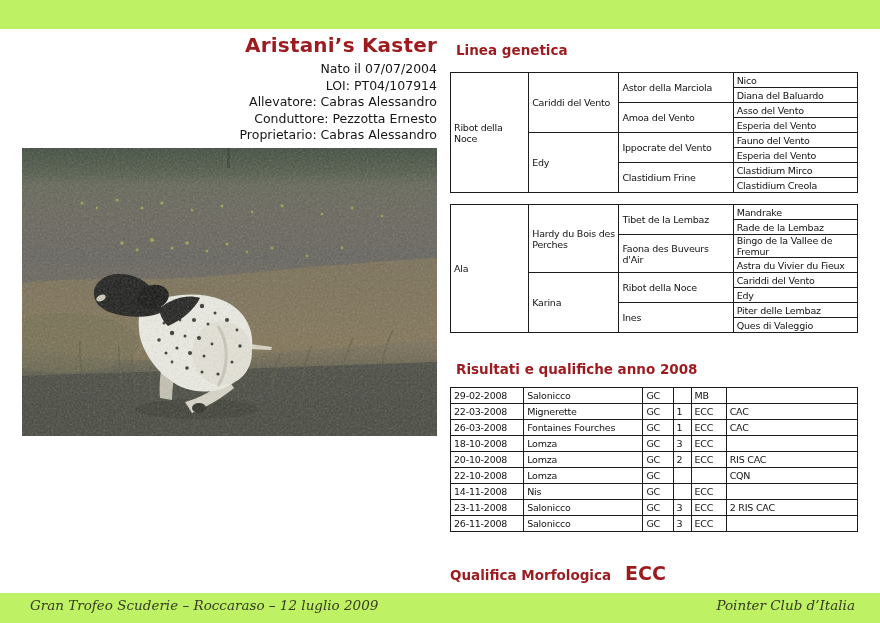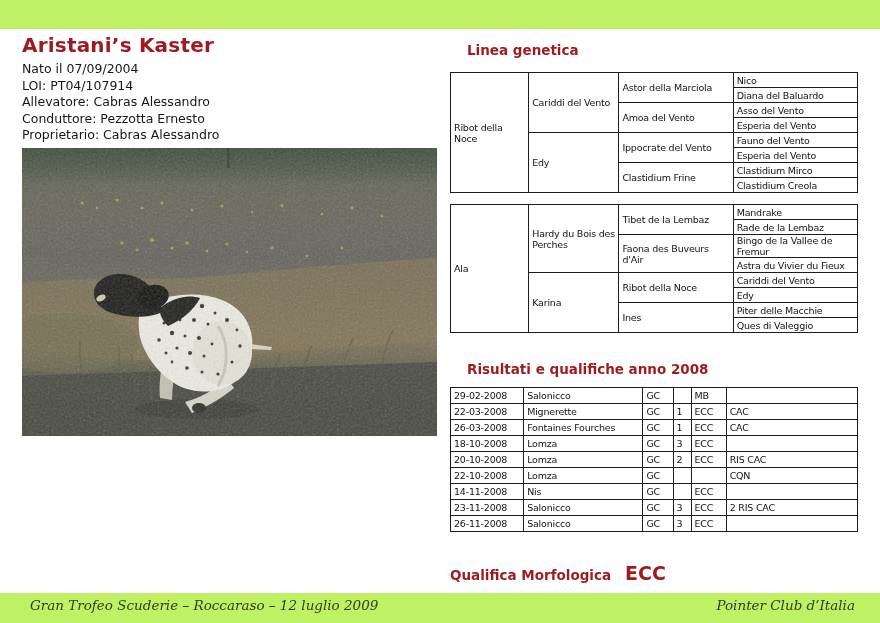--- a/index.html
+++ b/index.html
@@ -5,25 +5,25 @@
   html,body{margin:0;padding:0;}
   body{
     width:880px;height:623px;position:relative;background:#ffffff;
     font-family:"DejaVu Sans", sans-serif;color:#111;overflow:hidden;
   }
   .band{position:absolute;left:0;width:880px;background:#bef264;}
   #topband{top:0;height:29px;}
   #footband{top:593px;height:30px;display:flex;justify-content:space-between;
     align-items:flex-start;padding:4px 25px 0 30px;box-sizing:border-box;
     font-family:"DejaVu Serif", serif;font-style:italic;font-size:13.5px;color:#373a20;}
-  #dogheader{position:absolute;left:22px;top:33px;width:415px;}
+  #dogheader{position:absolute;left:22px;top:33px;width:415px;text-align:right;}
   #dogname{margin:0 0 4px 0;font-size:20px;font-weight:bold;color:#9d1b1e;letter-spacing:0.2px;}
   .infoline{font-size:12.5px;line-height:16.5px;color:#161616;}
   #photo{position:absolute;left:22px;top:148px;width:415px;height:288px;}
-  .h2{position:absolute;left:467px;width:408px;font-size:13.5px;font-weight:bold;color:#9d1b1e;}
+  .h2{position:absolute;left:456px;width:408px;font-size:13.5px;font-weight:bold;color:#9d1b1e;}
   #h-genetics{top:42px;}
   #h-results{top:361px;}
   table{border-collapse:collapse;table-layout:fixed;position:absolute;left:450px;width:408px;background:#fff;}
   td{border:1px solid #1c1c1c;font-size:9.5px;line-height:11px;padding:0 3px;
      letter-spacing:-0.2px;vertical-align:middle;overflow:hidden;color:#121212;}
   .ped td{height:14px;}
   #ped1{top:72px;}
   #ped2{top:204px;}
   #results{top:387px;}
   .res td{height:15px;}
@@ -31,21 +31,21 @@
   #morph .lbl{font-size:13.5px;font-weight:bold;color:#9d1b1e;}
   #morph .grade{font-size:19px;font-weight:bold;color:#9d1b1e;margin-left:14px;}
 </style>
 </head>
 <body>
 
 <div id="topband" class="band"></div>
 
 <div id="dogheader">
   <h1 id="dogname">Aristani’s Kaster</h1>
-  <div class="infoline">Nato il 07/09/2004</div>
+  <div class="infoline">Nato il 07/07/2004</div>
   <div class="infoline">LOI: PT04/107914</div>
   <div class="infoline">Allevatore: Cabras Alessandro</div>
   <div class="infoline">Conduttore: Pezzotta Ernesto</div>
   <div class="infoline">Proprietario: Cabras Alessandro</div>
 </div>
 
 <div id="photo">
   <svg width="415" height="288" viewBox="0 0 415 288">
     <defs>
       <linearGradient id="gField" x1="0" y1="0" x2="0" y2="1">
@@ -224,21 +224,21 @@
   <tr>
     <td rowspan="4">Karina</td>
     <td rowspan="2">Ribot della Noce</td>
     <td>Cariddi del Vento</td>
   </tr>
   <tr>
         <td>Edy</td>
       </tr>
   <tr>
     <td rowspan="2">Ines</td>
-    <td>Piter delle Macchie</td>
+    <td>Piter delle Lembaz</td>
   </tr>
   <tr>
         <td>Ques di Valeggio</td>
       </tr>
 </tbody>
   </table>
 
 <div id="h-results" class="h2">Risultati e qualifiche anno 2008</div>
 
 <table id="results" class="res">

